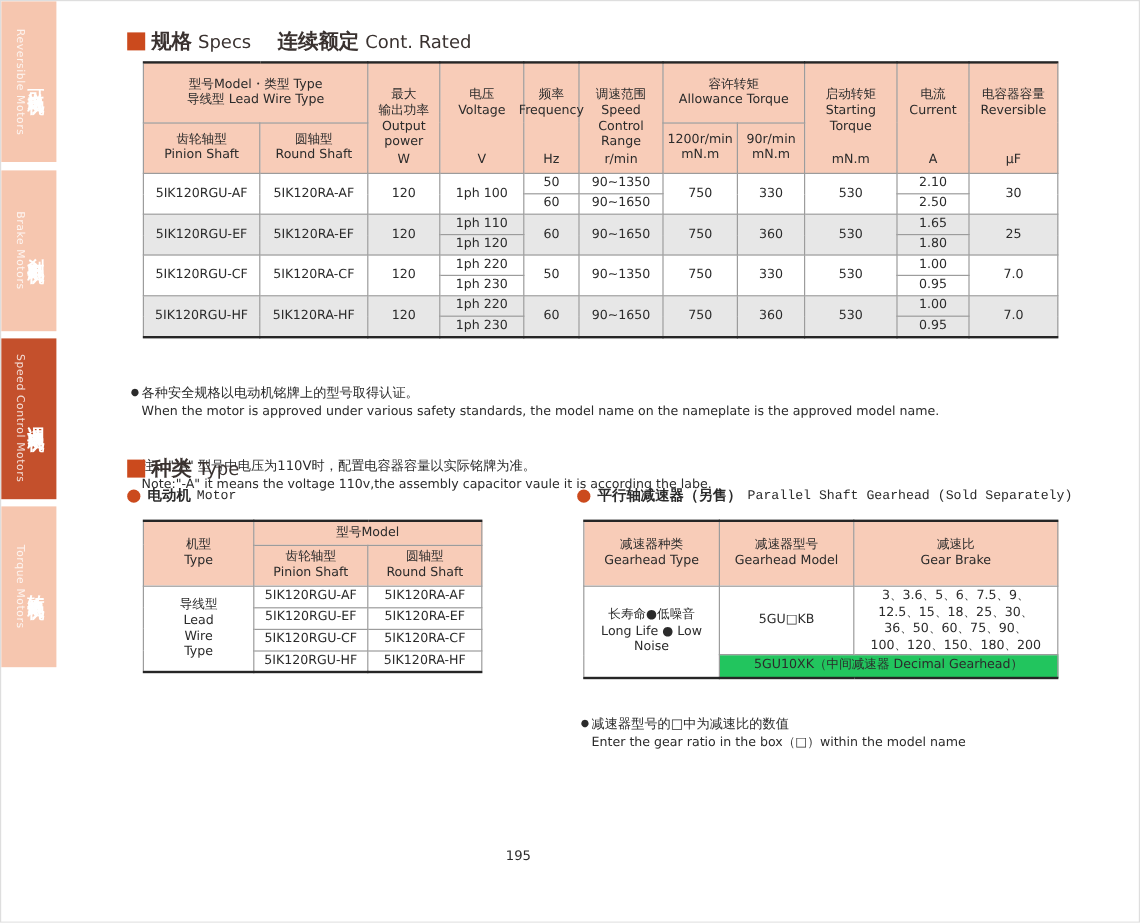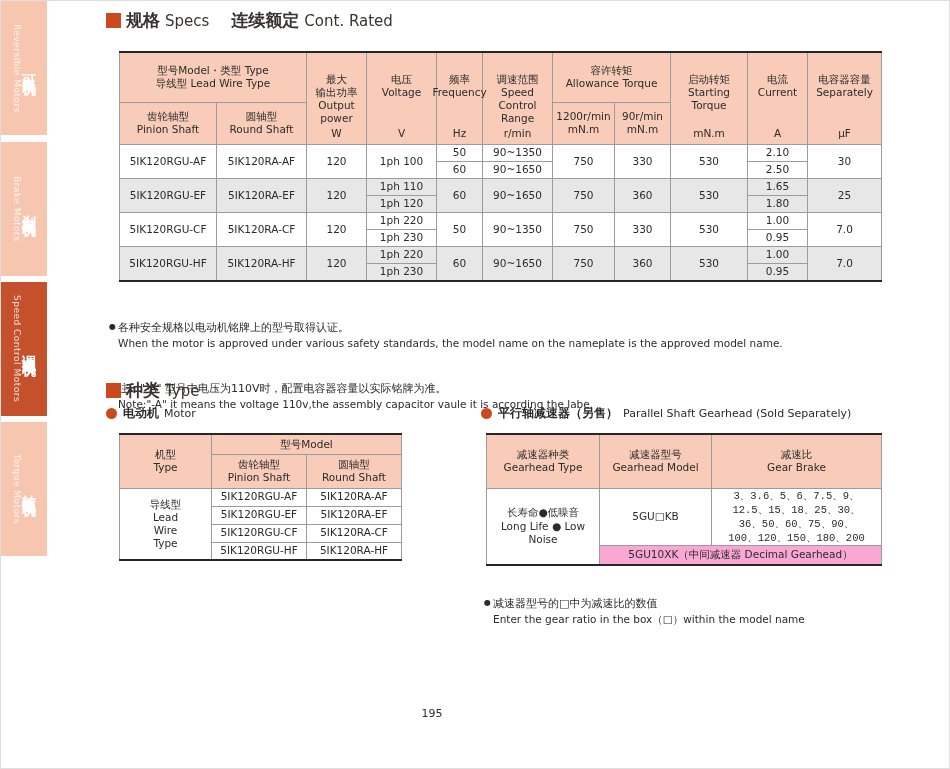--- a/index.html
+++ b/index.html
@@ -29,21 +29,21 @@
   
   .section-title { position:absolute; display:flex; align-items:center; }
   .sq-icon { width:15px; height:15px; background:#cb4a1d; margin-right:5px; flex:0 0 auto; }
   .title-zh { font-size:17px; font-weight:bold; color:#3a3230; }
   .title-en { font-size:15px; color:#3a3230; margin-left:5px; }
   .title-gap { width:22px; }
 
   .bullet-label { position:absolute; display:flex; align-items:center; }
   .dot-icon { width:11px; height:11px; border-radius:50%; background:#cb4a1d; margin-right:6px; flex:0 0 auto; }
   .bl-zh { font-size:12px; font-weight:bold; color:#2b2b2b; }
-  .bl-en { font-size:11px; color:#2b2b2b; margin-left:5px; }
+  .bl-en { font-size:11px; color:#2b2b2b; margin-left:5px;font-family:Liberation Mono, monospace; }
 
   
   table { border-collapse:collapse; table-layout:fixed; text-align:center; }
   th, td {
     border:1px solid #9c9c9c; white-space:pre-line;
     font-weight:normal; vertical-align:middle; line-height:1.25;
   }
   th { background:#f8ccb8; font-size:10.5px; color:#2b2b2b; }
   td { font-size:10.5px; color:#2b2b2b; background:#fff; }
 
@@ -71,22 +71,22 @@
                  border-top:2px solid #262626; border-bottom:2px solid #262626; }
   .motor-table tr.h1 th { height:20px; }
   .motor-table tr.h2 th { height:34px; }
   .motor-table tbody tr { height:18px; }
 
   
   .gear-table { position:absolute; left:485px; top:432px; width:395px;
                 border-top:2px solid #262626; border-bottom:2px solid #262626; }
   .gear-table thead tr { height:54px; }
   .gear-table td.big { height:54px; }
-  .gear-table td.decimal { height:19px; background:#f9a8d4;margin-top:24px; }
-  .gear-table td.ratio { line-height:1.35;font-family:Liberation Mono, monospace; }
+  .gear-table td.decimal { height:19px; background:#22c55e;margin-top:24px; }
+  .gear-table td.ratio { line-height:1.35; }
 
   .page-number { position:absolute; left:0; top:706px; width:862px;
                  text-align:center; font-size:11px; color:#2b2b2b; }
 </style>
 </head>
 <body>
 
 <div class="page">
 
   <div class="side-tab" style="top:0;">
@@ -99,21 +99,21 @@
   </div>
   <div class="side-tab active" style="top:281px;">
     <span class="tab-en">Speed Control Motors</span>
     <span class="tab-zh">调速电动机</span>
   </div>
   <div class="side-tab" style="top:421px;">
     <span class="tab-en">Torque Motors</span>
     <span class="tab-zh">转矩电动机</span>
   </div>
 
-  <div class="section-title" style="left:105px; top:8px;">
+  <div class="section-title" style="left:105px; top:22px;">
     <span class="sq-icon"></span>
     <span class="title-zh">规格</span>
     <span class="title-en">Specs</span>
     <span class="title-gap"></span>
     <span class="title-zh">连续额定</span>
     <span class="title-en">Cont. Rated</span>
   </div>
 
   <table class="specs-table">
     <colgroup>
@@ -146,21 +146,21 @@
 Control
 Range</span><span>r/min</span></div></th>
         <th colspan="2">容许转矩
 Allowance Torque</th>
         <th rowspan="2"><div class="vhd"><span>启动转矩
 Starting
 Torque</span><span>mN.m</span></div></th>
         <th rowspan="2"><div class="vhd"><span>电流
 Current</span><span>A</span></div></th>
         <th rowspan="2"><div class="vhd"><span>电容器容量
-Separately</span><span>μF</span></div></th>
+Reversible</span><span>μF</span></div></th>
       </tr>
       <tr class="h2">
         <th>齿轮轴型
 Pinion Shaft</th>
         <th>圆轴型
 Round Shaft</th>
         <th>1200r/min
 mN.m</th>
         <th>90r/min
 mN.m</th>

